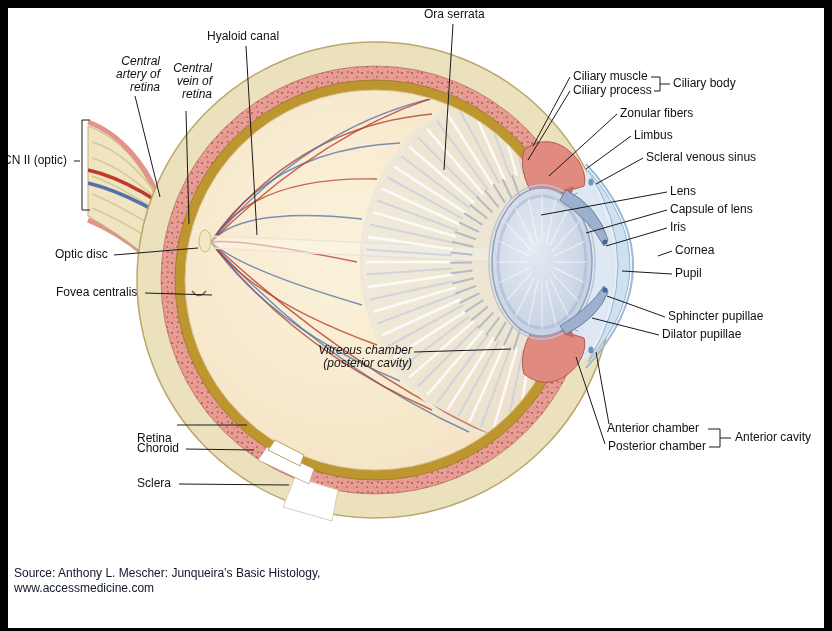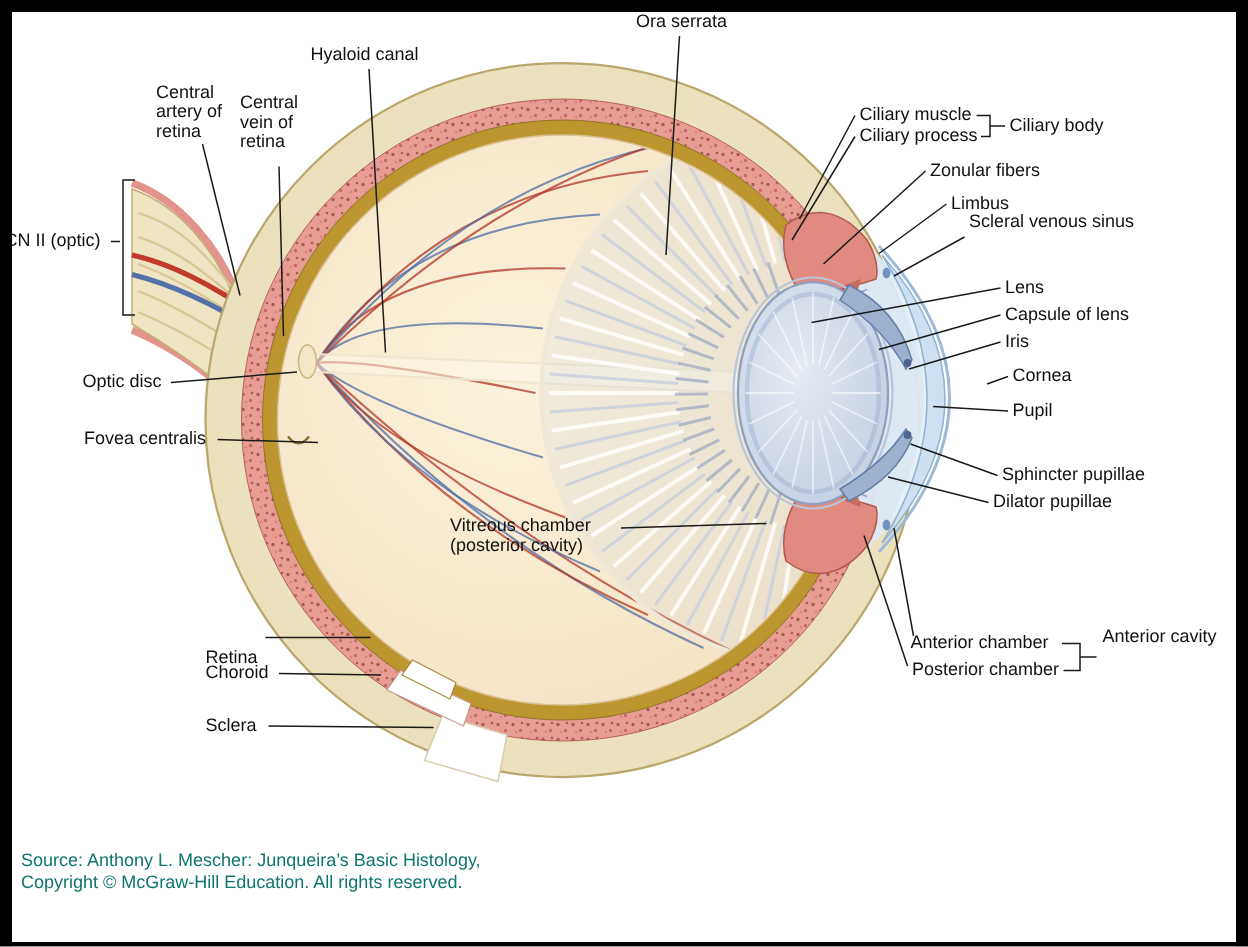--- a/index.html
+++ b/index.html
@@ -5,22 +5,22 @@
   html,body{margin:0;padding:0;background:#888;}
   .stage{position:relative;width:832px;height:631px;background:#ffffff;overflow:hidden;
          font-family:"Liberation Sans",sans-serif;}
   .frame{position:absolute;background:#000;}
   .frame.left{left:0;top:0;width:8px;height:631px;}
   .frame.top{left:0;top:0;width:832px;height:8px;}
   .frame.right{right:0;top:0;width:8px;height:631px;}
   .frame.bottom{left:0;bottom:0;width:832px;height:3px;}
   svg.fig{position:absolute;left:0;top:0;}
   .label{position:absolute;font-size:12px;line-height:13px;color:#111;white-space:nowrap;}
-  .label.c{text-align:left;white-space:normal;}
-  .footer{position:absolute;left:14px;top:566px;font-size:12px;line-height:14.5px;color:#0f766e;}
+  .label.c{text-align:right;white-space:normal;font-style:italic;}
+  .footer{position:absolute;left:14px;top:566px;font-size:12px;line-height:14.5px;color:#0f172a;}
   .leader{stroke:#1a1a1a;stroke-width:1;fill:none;}
 </style>
 </head>
 <body>
 
 <div class="stage">
 
   <svg class="fig" width="832" height="631" viewBox="0 0 832 631">
     <defs>
       <pattern id="stipple" width="10" height="10" patternUnits="userSpaceOnUse">
@@ -272,35 +272,35 @@
     <div class="label" style="left:56px;top:286px">Fovea centralis</div>
     <div class="label c" style="left:300px;top:344px;width:112px">Vitreous chamber (posterior cavity)</div>
     <div class="label" style="left:137px;top:432px">Retina</div>
     <div class="label" style="left:137px;top:442px">Choroid</div>
     <div class="label" style="left:137px;top:477px">Sclera</div>
     <div class="label" style="left:573px;top:70px">Ciliary muscle</div>
     <div class="label" style="left:573px;top:84px">Ciliary process</div>
     <div class="label" style="left:673px;top:77px">Ciliary body</div>
     <div class="label" style="left:620px;top:107px">Zonular fibers</div>
     <div class="label" style="left:634px;top:129px">Limbus</div>
-    <div class="label" style="left:646px;top:141px">Scleral venous sinus</div>
+    <div class="label" style="left:646px;top:151px">Scleral venous sinus</div>
     <div class="label" style="left:670px;top:185px">Lens</div>
     <div class="label" style="left:670px;top:203px">Capsule of lens</div>
     <div class="label" style="left:670px;top:221px">Iris</div>
     <div class="label" style="left:675px;top:244px">Cornea</div>
     <div class="label" style="left:675px;top:267px">Pupil</div>
     <div class="label" style="left:668px;top:310px">Sphincter pupillae</div>
     <div class="label" style="left:662px;top:328px">Dilator pupillae</div>
     <div class="label" style="left:607px;top:422px">Anterior chamber</div>
     <div class="label" style="left:608px;top:440px">Posterior chamber</div>
-    <div class="label" style="left:735px;top:418px">Anterior cavity</div>
+    <div class="label" style="left:735px;top:431px">Anterior cavity</div>
   </div>
 
   <div class="footer">
     <div>Source: Anthony L. Mescher: Junqueira’s Basic Histology,</div>
-    <div>Copyright © McGraw-Hill Education. All rights reserved.</div>
+    <div>www.accessmedicine.com</div>
   </div>
 
   <div class="frame left"></div>
   <div class="frame top"></div>
   <div class="frame right"></div>
   <div class="frame bottom"></div>
 </div>
 
 </body></html>

